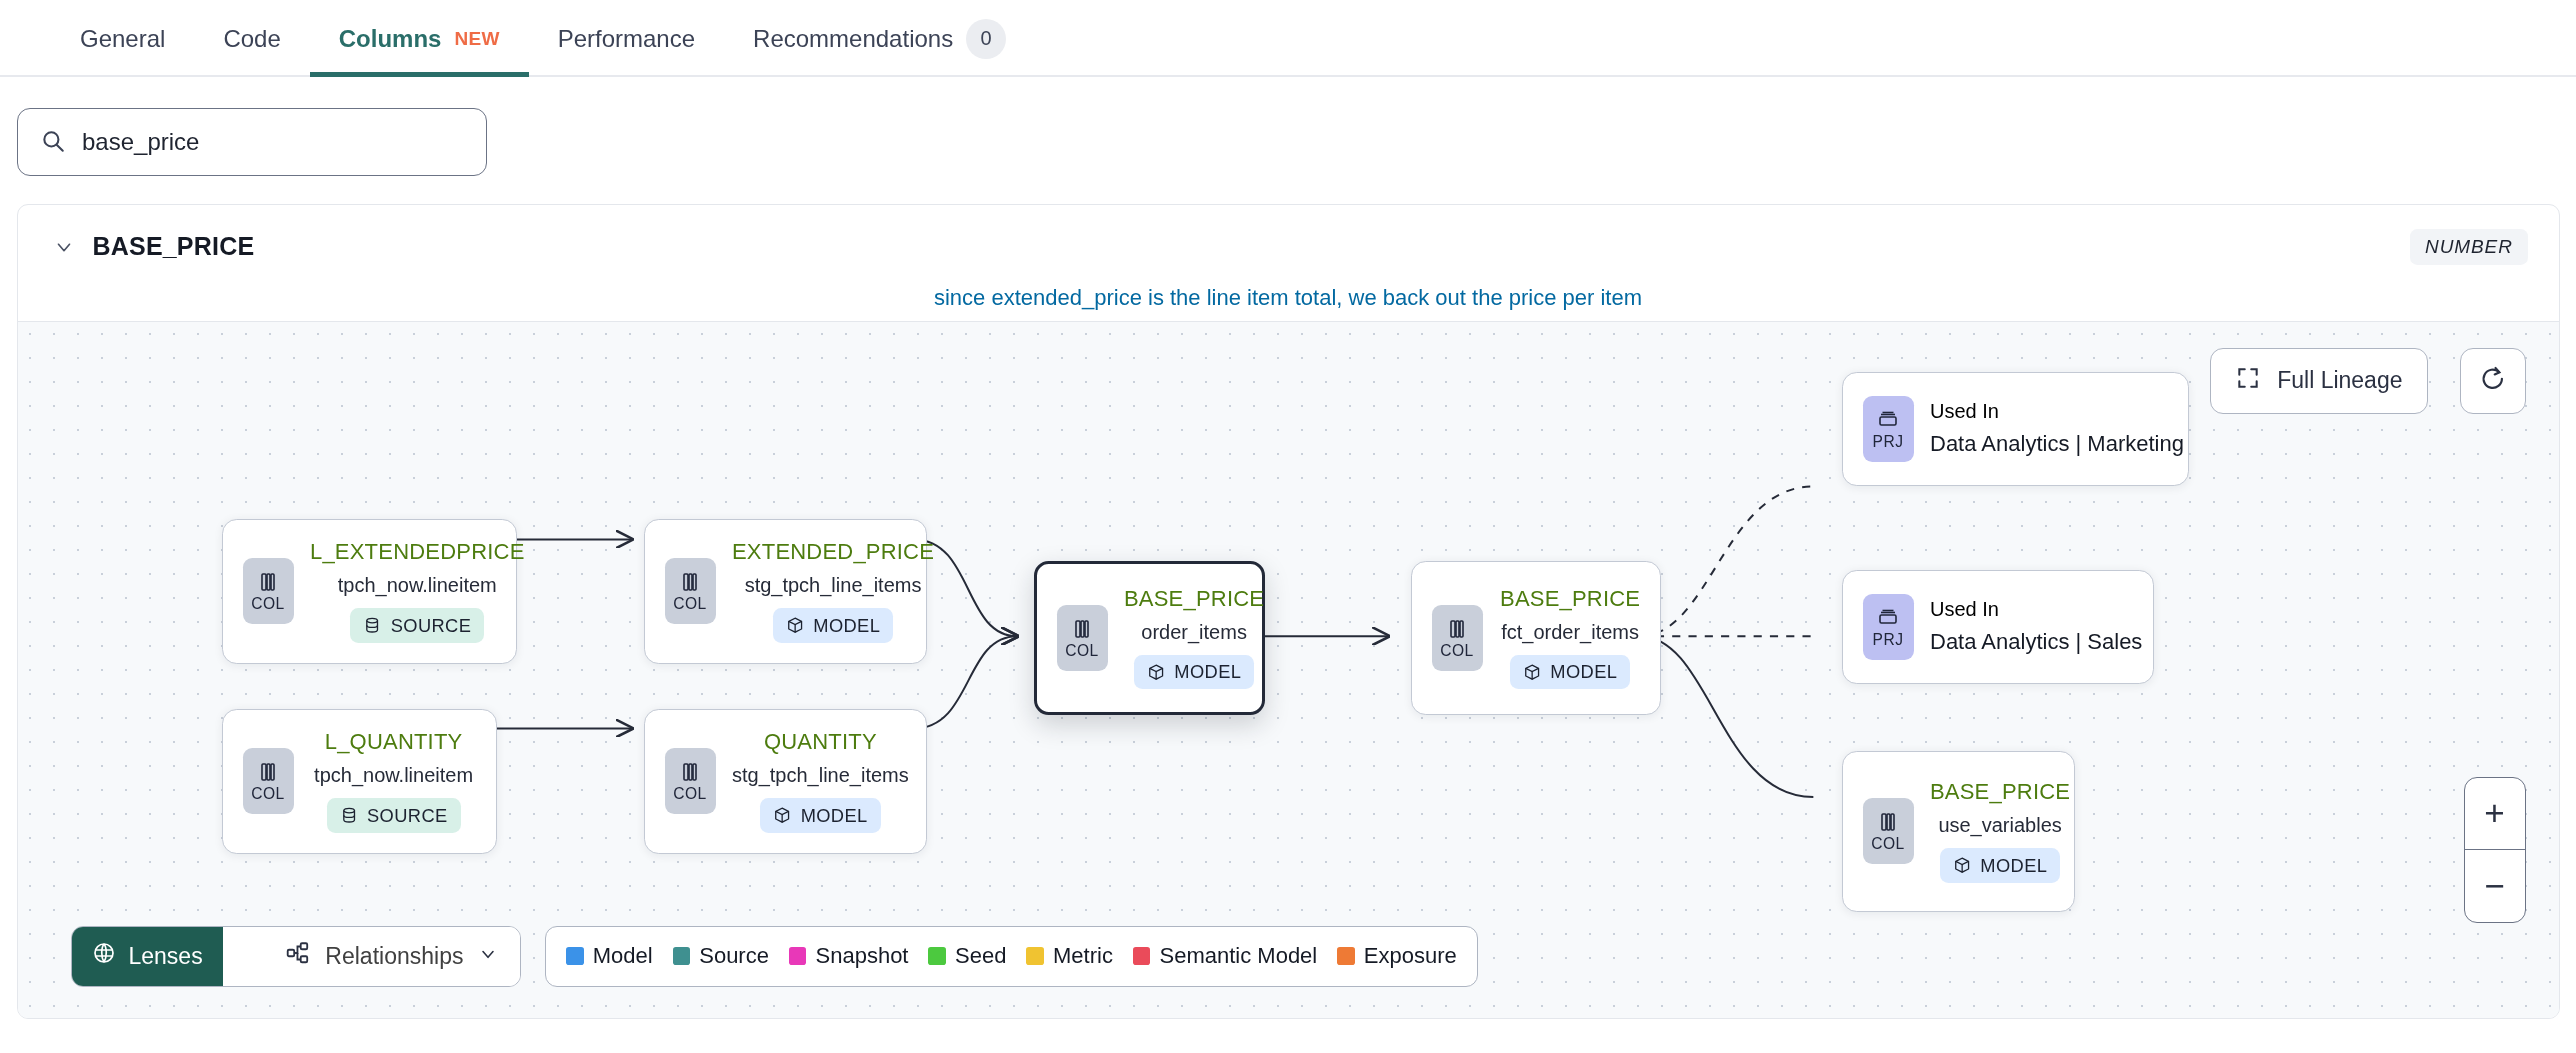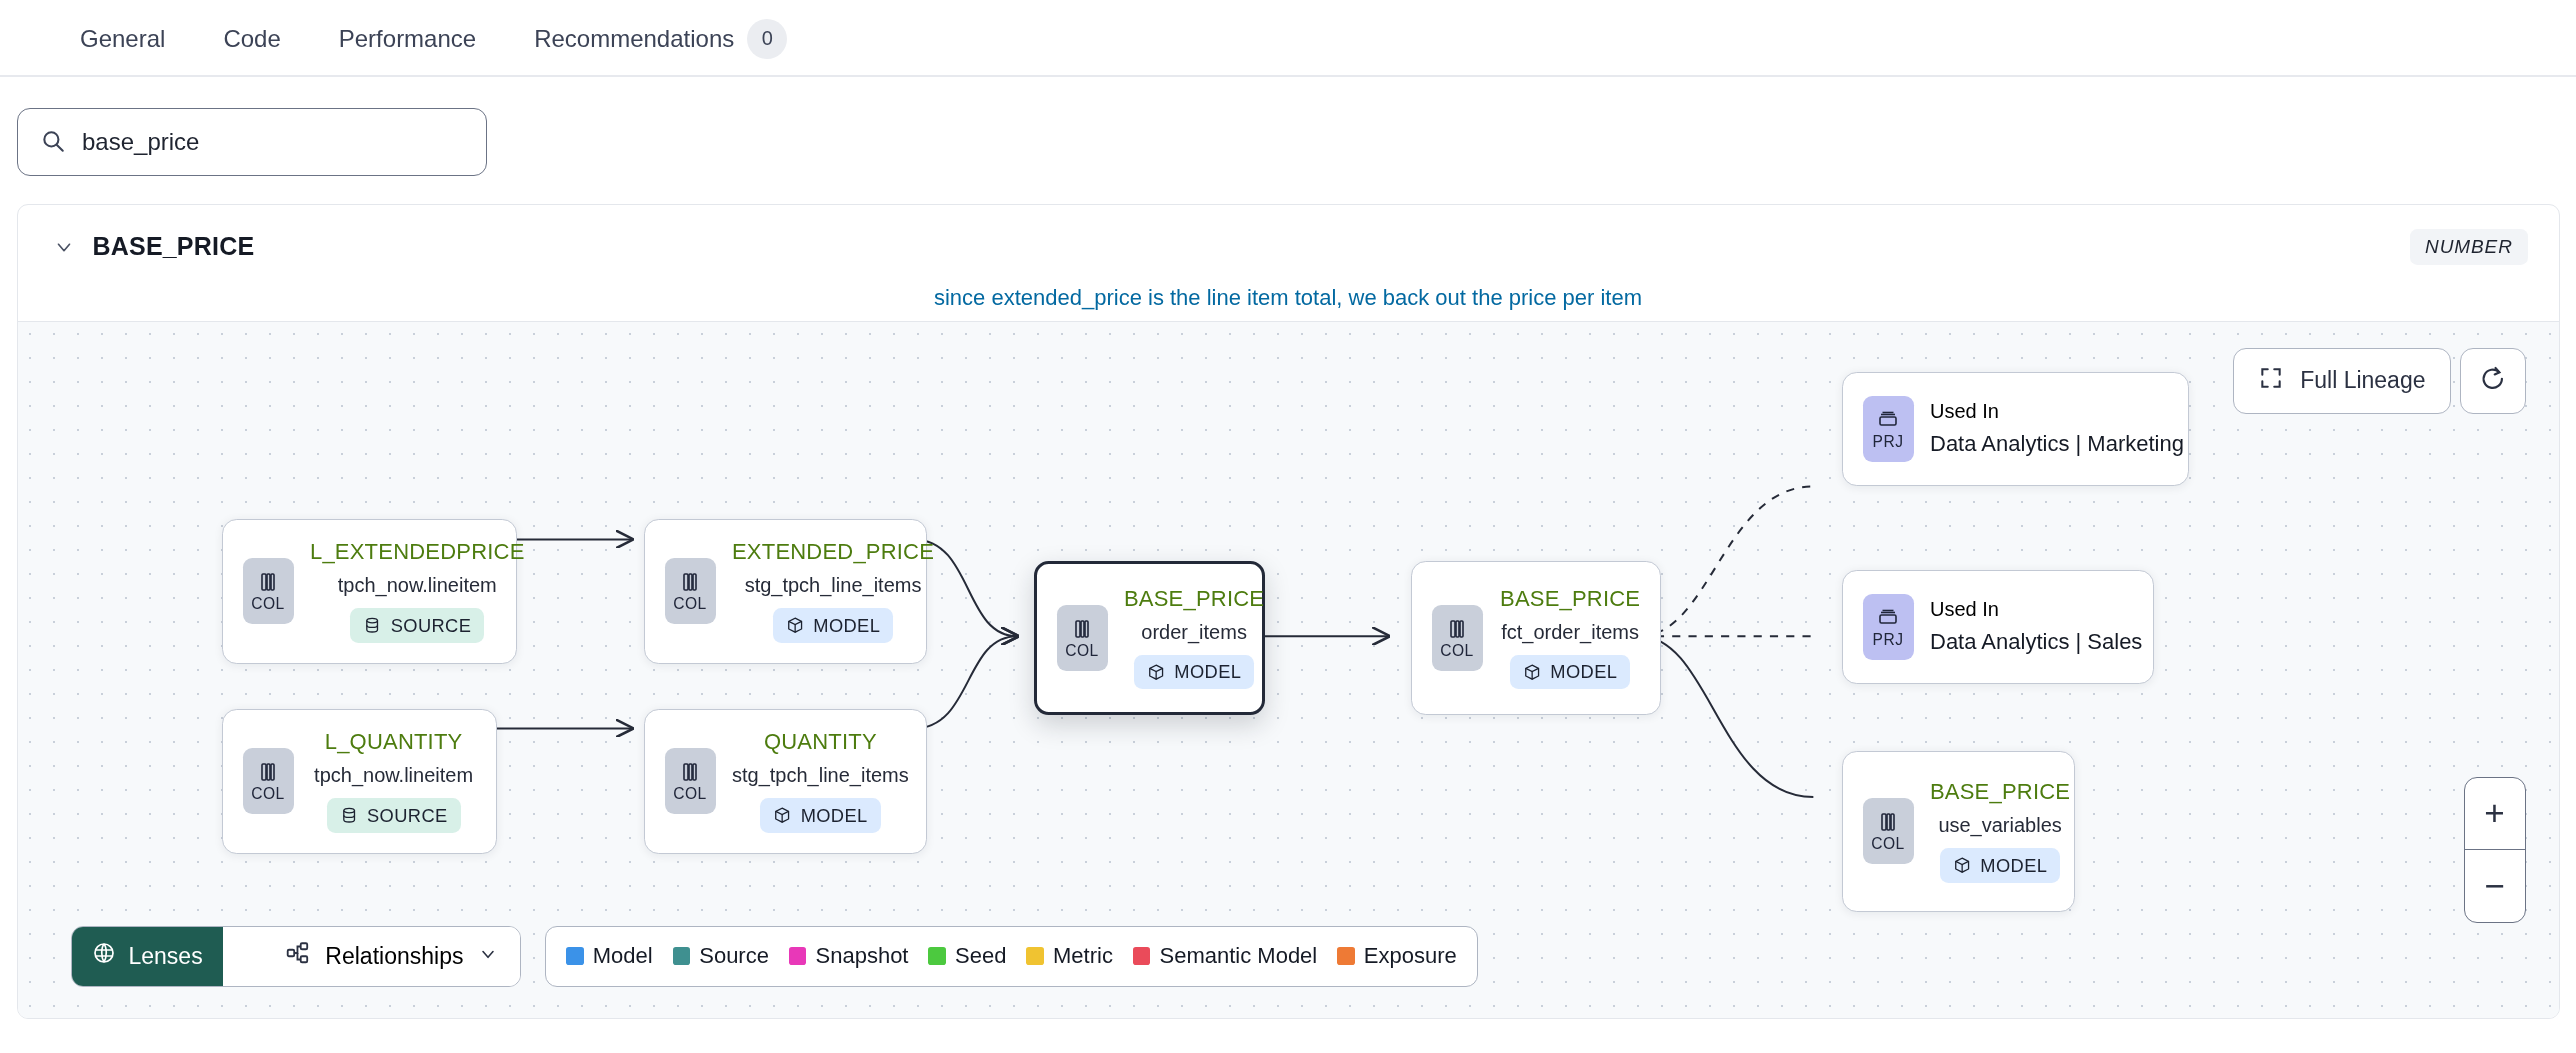--- a/index.html
+++ b/index.html
@@ -223,21 +223,21 @@
 
   .node.usedin .body { justify-content: center; gap: 7.3px; }
   .node.usedin .uline1 { font-size: 20px; color: #000000; }
   .node.usedin .uline2 { font-size: 22px; color: #151a25; white-space: nowrap; }
 
   
   .ctl-topright {
     position: absolute;
     top: 26px; right: 33px;
     display: flex;
-    gap: 9px;
+    gap: 32px;
   }
   .btn-full {
     height: 66px;
     padding: 0 24px;
     display: flex; align-items: center; gap: 16.5px;
     background: #fff;
     border: 1.8px solid #aeb5c2;
     border-radius: 13px;
     font-size: 23px;
     color: #2b3142;
@@ -290,21 +290,21 @@
     padding: 0 20px;
     background: #1f5c52;
     color: #fff;
     font-size: 23px;
     cursor: pointer;
   }
   .rel-btn {
     display: flex; align-items: center; gap: 14.7px;
     padding: 0 22px;
     background: #fff;
-    color: #000000;
+    color: #404040;
     font-size: 23px;
     cursor: pointer;
   }
   .legend {
     height: 61px;
     display: flex;
     align-items: center;
     gap: 20px;
     padding: 0 20px;
     background: #fff;
@@ -327,20 +327,24 @@
 </style>
 </head>
 <body>
 
 <div class="tabbar">
   <div class="tab">
     <span>General</span>
   </div>
   <div class="tab">
     <span>Code</span>
+  </div>
+  <div class="tab active">
+    <span>Columns</span>
+    <span class="new-badge">NEW</span>
   </div>
   <div class="tab">
     <span>Performance</span>
   </div>
   <div class="tab">
     <span>Recommendations</span>
     <span class="count-pill">0</span>
   </div>
 </div>
 

